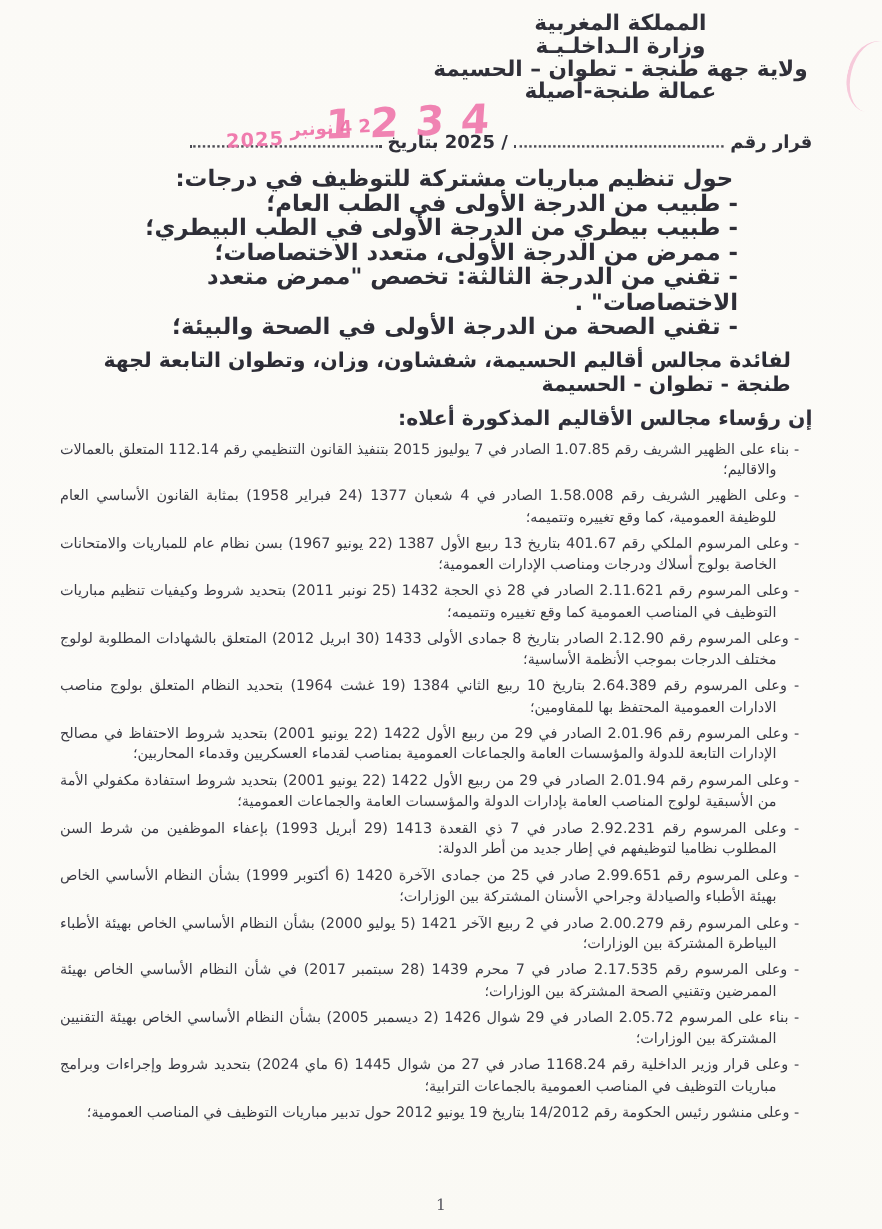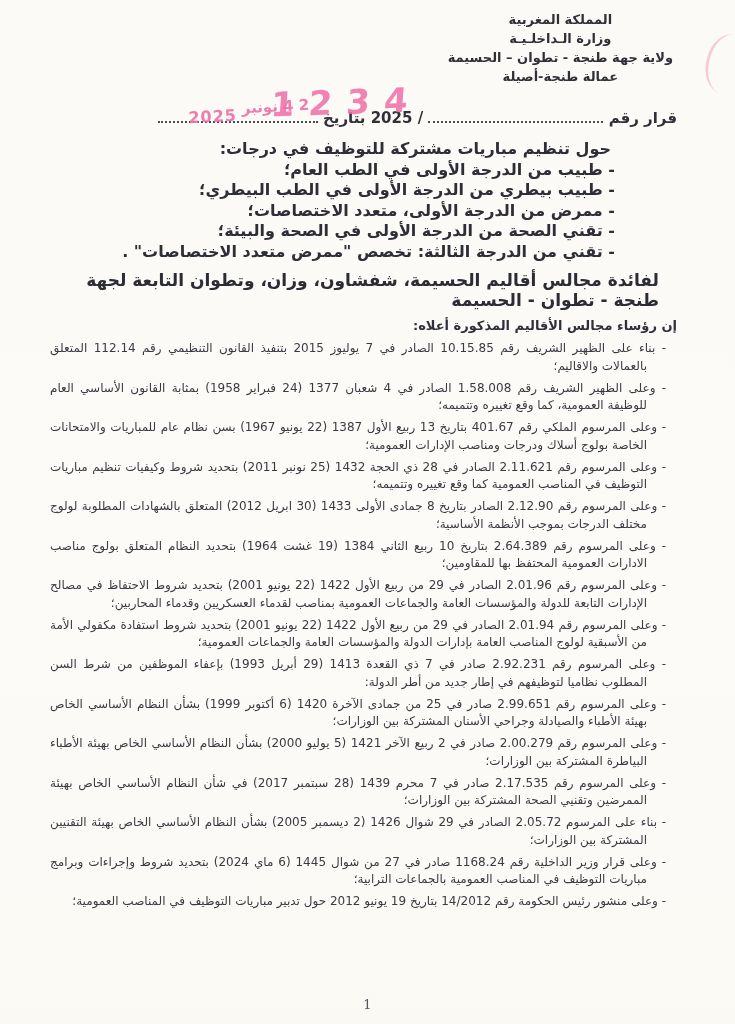--- a/index.html
+++ b/index.html
@@ -6,48 +6,48 @@
   body{background:#e9e7e2;font-family:"DejaVu Sans",sans-serif;}
   .page{
     position:relative;width:735px;height:1024px;box-sizing:border-box;
     background:#fcfbf7;
     background-image:linear-gradient(180deg,#fbfaf6 0%,#fcfbf8 60%,#faf9f4 100%);
     color:#35353d;direction:rtl;overflow:hidden;
     padding:10px 58px 0 50px;
   }
   
   .letterhead{width:max-content;margin:0 4px 0 auto;text-align:center;
-    font-weight:bold;font-size:13px;line-height:19px;color:#303039;}
+    font-weight:bold;font-size:18px;line-height:19px;color:#303039;}
   .lh-line{white-space:nowrap;}
   
   .decree-line{position:relative;margin:22px 0 0 0;font-weight:bold;font-size:15px;
     color:#303039;white-space:nowrap;}
   .dots{display:inline-block;border-bottom:2px dotted #4a4a52;height:13px;
     vertical-align:baseline;}
   .dots-1{width:175px;}
   .dots-2{width:160px;}
   .handwritten-number{position:absolute;top:-26px;right:255px;
     color:#ef6fa7;font-size:34px;font-weight:bold;letter-spacing:14px;
     transform:skewX(-6deg) rotate(-2deg);opacity:.85;font-family:"DejaVu Sans",sans-serif;}
   .date-stamp{position:absolute;top:-10px;right:368px;color:#ef6fa7;font-weight:bold;
     transform:rotate(-3deg);opacity:.9;white-space:nowrap;}
   .stamp-top{font-size:15px;letter-spacing:2px;}
   .stamp-bottom{display:inline-block;font-size:16px;transform:translateY(7px);letter-spacing:1px;}
   .pink-mark{position:absolute;top:34px;left:706px;width:40px;height:60px;
     border-left:3px solid rgba(239,111,167,.35);border-radius:50% 0 0 50%;
     transform:rotate(14deg);}
   
-  .subject{margin-top:12px;padding-right:62px;font-weight:bold;font-size:16px;
+  .subject{margin-top:12px;padding-right:62px;font-weight:bold;font-size:19px;
     line-height:20.5px;color:#2e2e37;}
   .subject-title{padding-right:4px;}
   .dash::before{content:"- ";}
   
   .beneficiary{margin-top:8px;font-weight:bold;font-size:17px;line-height:20px;
     color:#2c2c35;text-align:right;padding-right:18px;}
-  .intro{margin-top:8px;font-weight:bold;font-size:13px;color:#30303a;}
+  .intro{margin-top:8px;font-weight:bold;font-size:17px;color:#30303a;}
   
   .considerations{margin-top:7px;font-size:12px;line-height:17.5px;color:#3a3a43;}
   .consideration{padding-right:30px;text-indent:-19px;margin-bottom:4.5px;
     text-align:justify;}
   
   .page-number{position:absolute;bottom:12px;left:50%;transform:translateX(-50%);
     font-size:13px;color:#55555e;font-family:"DejaVu Serif",serif;}
 </style>
 </head>
 <body>
@@ -82,33 +82,33 @@
   <div class="subject">
     <div class="subject-title">حول تنظيم مباريات مشتركة للتوظيف في درجات:</div>
     <div>
 
         <div class="subject-item dash">طبيب من الدرجة الأولى في الطب العام؛</div>
 
         <div class="subject-item dash">طبيب بيطري من الدرجة الأولى في الطب البيطري؛</div>
 
         <div class="subject-item dash">ممرض من الدرجة الأولى، متعدد الاختصاصات؛</div>
 
+        <div class="subject-item dash">تقني من الدرجة الثالثة: تخصص "ممرض متعدد الاختصاصات" .</div>
+
         <div class="subject-item dash">تقني الصحة من الدرجة الأولى في الصحة والبيئة؛</div>
-
-        <div class="subject-item dash">تقني من الدرجة الثالثة: تخصص "ممرض متعدد الاختصاصات" .</div>
       </div>
   </div>
 
   <div class="beneficiary">لفائدة مجالس أقاليم الحسيمة، شفشاون، وزان، وتطوان التابعة لجهة طنجة - تطوان - الحسيمة</div>
 
   <div class="intro">إن رؤساء مجالس الأقاليم المذكورة أعلاه:</div>
 
   <div class="considerations">
 
-      <div class="consideration dash">بناء على الظهير الشريف رقم 10.15.85 الصادر في 7 يوليوز 2015 بتنفيذ القانون التنظيمي رقم 112.14 المتعلق بالعمالات والاقاليم؛</div>
+      <div class="consideration dash">بناء على الظهير الشريف رقم 1.07.85 الصادر في 7 يوليوز 2015 بتنفيذ القانون التنظيمي رقم 112.14 المتعلق بالعمالات والاقاليم؛</div>
 
       <div class="consideration dash">وعلى الظهير الشريف رقم 1.58.008 الصادر في 4 شعبان 1377 (24 فبراير 1958) بمثابة القانون الأساسي العام للوظيفة العمومية، كما وقع تغييره وتتميمه؛</div>
 
 
       <div class="consideration dash">وعلى المرسوم الملكي رقم 401.67 بتاريخ 13 ربيع الأول 1387 (22 يونيو 1967) بسن نظام عام للمباريات والامتحانات الخاصة بولوج أسلاك ودرجات ومناصب الإدارات العمومية؛</div>
 
       <div class="consideration dash">وعلى المرسوم رقم 2.11.621 الصادر في 28 ذي الحجة 1432 (25 نونبر 2011) بتحديد شروط وكيفيات تنظيم مباريات التوظيف في المناصب العمومية كما وقع تغييره وتتميمه؛</div>
 
       <div class="consideration dash">وعلى المرسوم رقم 2.12.90 الصادر بتاريخ 8 جمادى الأولى 1433 (30 ابريل 2012) المتعلق بالشهادات المطلوبة لولوج مختلف الدرجات بموجب الأنظمة الأساسية؛</div>
 

